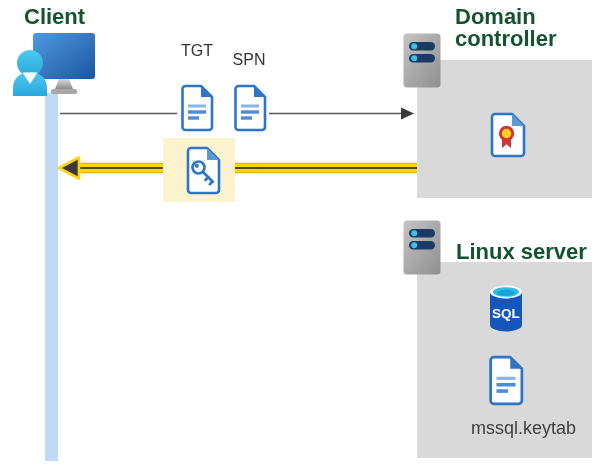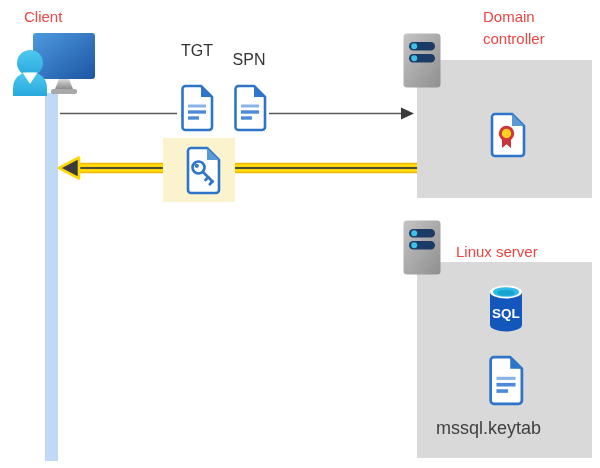--- a/index.html
+++ b/index.html
@@ -1,23 +1,23 @@
 <!DOCTYPE html>
 <html><head>
 <meta charset="utf-8">
 <style>
   html,body{margin:0;padding:0;background:#ffffff;}
   .canvas{
     position:relative;width:600px;height:468px;overflow:hidden;
     font-family:"Liberation Sans","DejaVu Sans",sans-serif;background:#ffffff;
   }
   .abs{position:absolute;}
-  .heading{font-weight:normal;font-size:15px;line-height:22px;color:#ef4444;}
+  .heading{font-weight:bold;font-size:22px;line-height:22px;color:#14532d;}
   .ticket-label{font-size:16px;color:#333333;text-align:center;width:34px;}
-  .file-label{font-size:18px;color:#404040;text-align:left;}
+  .file-label{font-size:18px;color:#404040;text-align:right;}
   .gray-box{background:#d9d9d9;}
   .lifeline{background:#bfd9f7;}
   .highlight{background:#fbf3cd;}
   svg{display:block;}
 </style>
 </head>
 <body>
 
 <div class="canvas">
 
@@ -98,21 +98,21 @@
     <path d="M22,2 L34,14 H22 Z" fill="#5b9bd5"></path>
     <g stroke="#2e75c9" stroke-width="2.7" stroke-linecap="round" fill="none">
       <circle cx="13.5" cy="21.5" r="6"></circle>
       <circle cx="11.8" cy="19.8" r="0.8" fill="#2e75c9"></circle>
       <path d="M18,26 L27.5,35.5"></path>
       <path d="M23.2,31.2 L20.5,34"></path>
       <path d="M27.5,35.5 L24.8,38.3"></path>
     </g>
   </svg>
 
-  <div class="abs heading" style="left:455px;top:6px;width:112px;z-index:3;margin-left:28px;">Domain controller</div>
+  <div class="abs heading" style="left:455px;top:6px;width:112px;z-index:3;">Domain controller</div>
 
   <svg class="abs" style="left:403px;top:33px;z-index:3;" width="38" height="55" viewBox="0 0 38 55">
     <defs>
       <linearGradient id="gSrv1" x1="0" y1="0" x2="1" y2="1">
         <stop offset="0" stop-color="#c4c4c4"></stop>
           <stop offset="1" stop-color="#8f8f8f"></stop>
       </linearGradient>
     </defs>
     <rect x="0.5" y="0.5" width="37" height="54" rx="3.5" fill="url(#gSrv1)"></rect>
     <rect x="6" y="9" width="26" height="8.5" rx="4.25" fill="#1b3a66"></rect>

